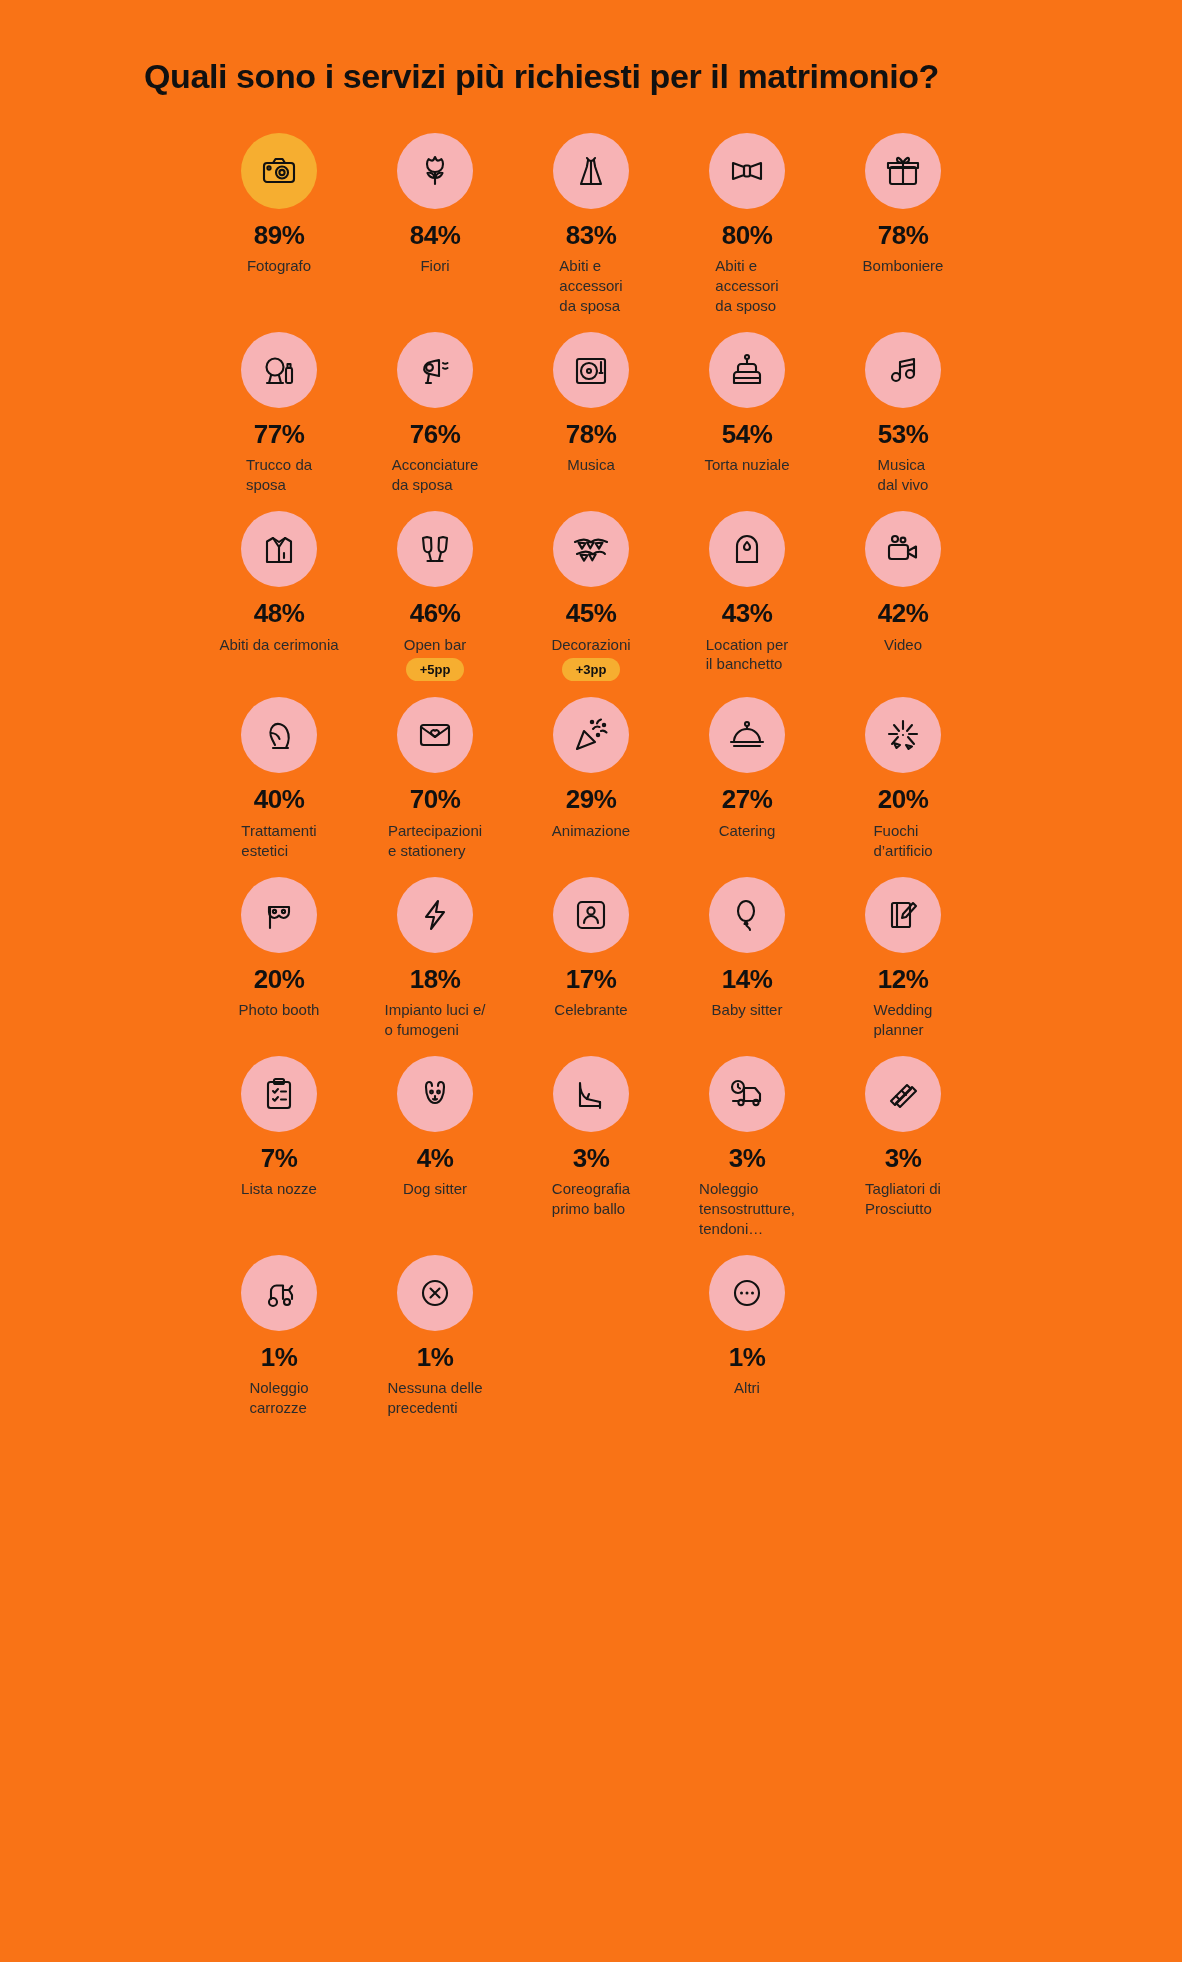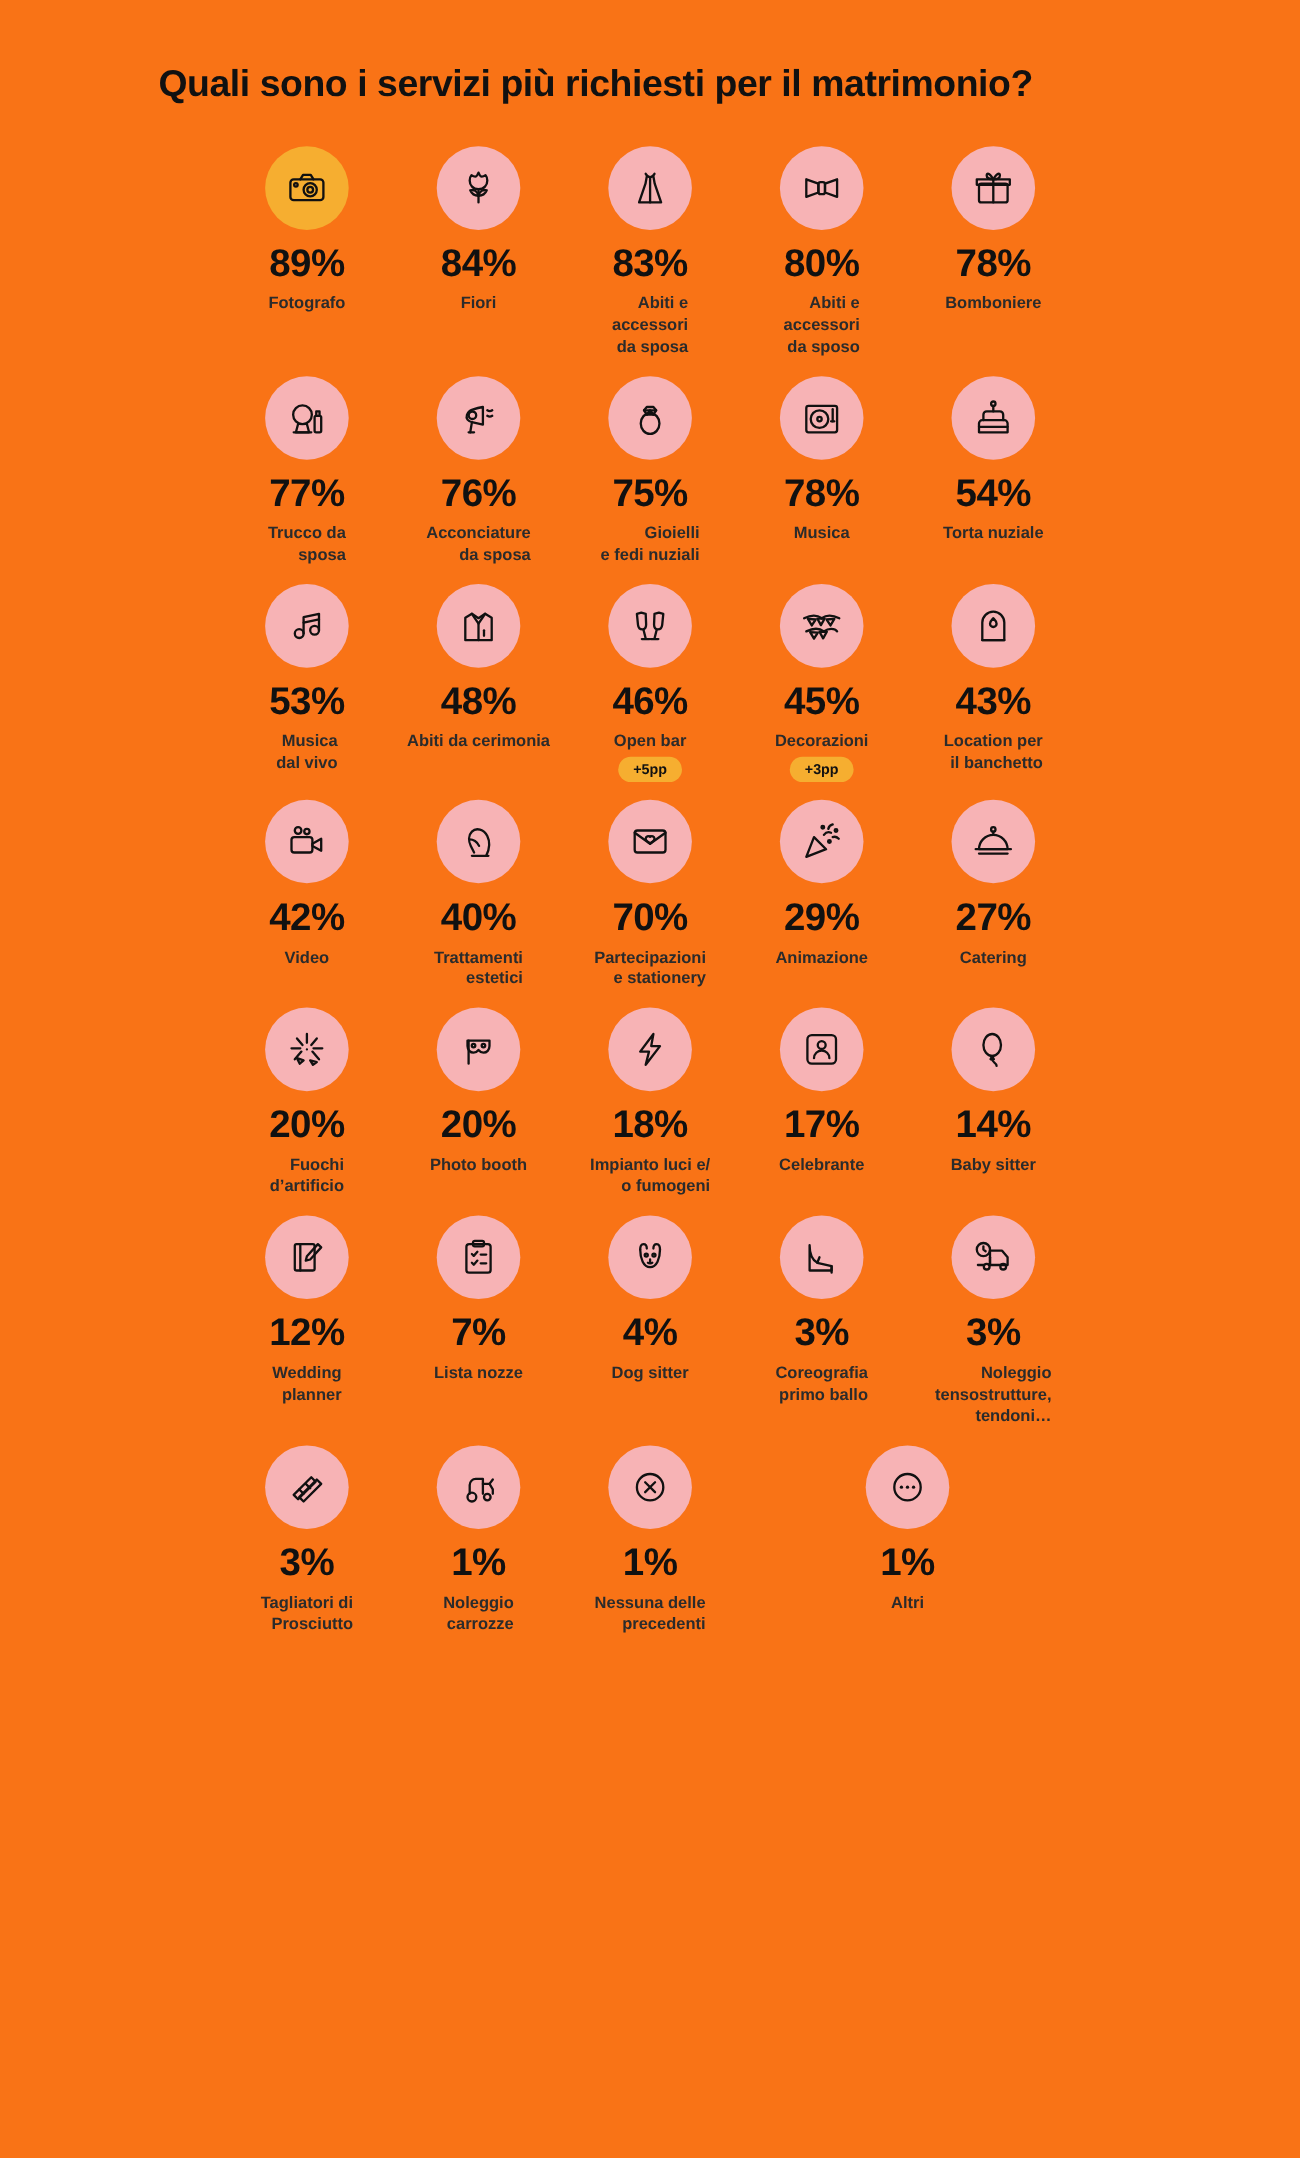--- a/index.html
+++ b/index.html
@@ -47,35 +47,34 @@
     border-radius: 50%;
     background: #f7b3b5;
     display: flex;
     align-items: center;
     justify-content: center;
     margin-bottom: 12px;
   }
   .circle.accent { background: #f6ae30; }
   .circle svg { display: block; }
   .pct {
-    font-size: 35px;
+    font-size: 26px;
     font-weight: bold;
     color: #111111;
     letter-spacing: -0.5px;
     line-height: 1.1;
     margin-bottom: 7px;
   }
   .label {
     font-size: 15px;
     color: #2b2b2b;
-    text-align: right;
+    text-align: left;
     line-height: 1.32;
     max-width: 150px;
     white-space: pre-line;
-    font-weight: bold;
   }
   .badge {
     margin-top: 4px;
     background: #f6ae30;
     color: #111111;
     font-size: 13px;
     font-weight: bold;
     border-radius: 999px;
     padding: 5px 14px;
     line-height: 1;
@@ -192,35 +191,20 @@
           </span>
         </div>
         <div class="pct">76%</div>
         <div class="label">Acconciature
 da sposa</div>
       </div>
       <div class="cell">
         <div class="circle">
           <span>
             <svg width="40" height="40" viewBox="0 0 40 40">
-              <ellipse cx="20" cy="25" rx="8.5" ry="9.5" fill="none" stroke="#111" stroke-width="2.1" stroke-linecap="round" stroke-linejoin="round"></ellipse>
-              <path d="M14.5 13h11l-2.5 4h-6z" fill="none" stroke="#111" stroke-width="2.1" stroke-linecap="round" stroke-linejoin="round"></path>
-              <path d="M14.5 13l2.5-3h6l2.5 3" fill="none" stroke="#111" stroke-width="2.1" stroke-linecap="round" stroke-linejoin="round"></path>
-              <path d="M17 17l3-4 3 4" fill="none" stroke="#111" stroke-width="2.1" stroke-linecap="round" stroke-linejoin="round"></path>
-            </svg>
-          </span>
-        </div>
-        <div class="pct">75%</div>
-        <div class="label">Gioielli
-e fedi nuziali</div>
-      </div>
-      <div class="cell">
-        <div class="circle">
-          <span>
-            <svg width="40" height="40" viewBox="0 0 40 40">
               <rect x="6" y="9" width="28" height="24" rx="2" fill="none" stroke="#111" stroke-width="2.1" stroke-linecap="round" stroke-linejoin="round"></rect>
               <circle cx="18" cy="21" r="8" fill="none" stroke="#111" stroke-width="2.1" stroke-linecap="round" stroke-linejoin="round"></circle>
               <circle cx="18" cy="21" r="2" fill="none" stroke="#111" stroke-width="2.1" stroke-linecap="round" stroke-linejoin="round"></circle>
               <path d="M30 12v11" fill="none" stroke="#111" stroke-width="2.1" stroke-linecap="round" stroke-linejoin="round"></path>
               <path d="M28.5 23h3" fill="none" stroke="#111" stroke-width="2.1" stroke-linecap="round" stroke-linejoin="round"></path>
             </svg>
           </span>
         </div>
         <div class="pct">78%</div>
         <div class="label">Musica</div>

